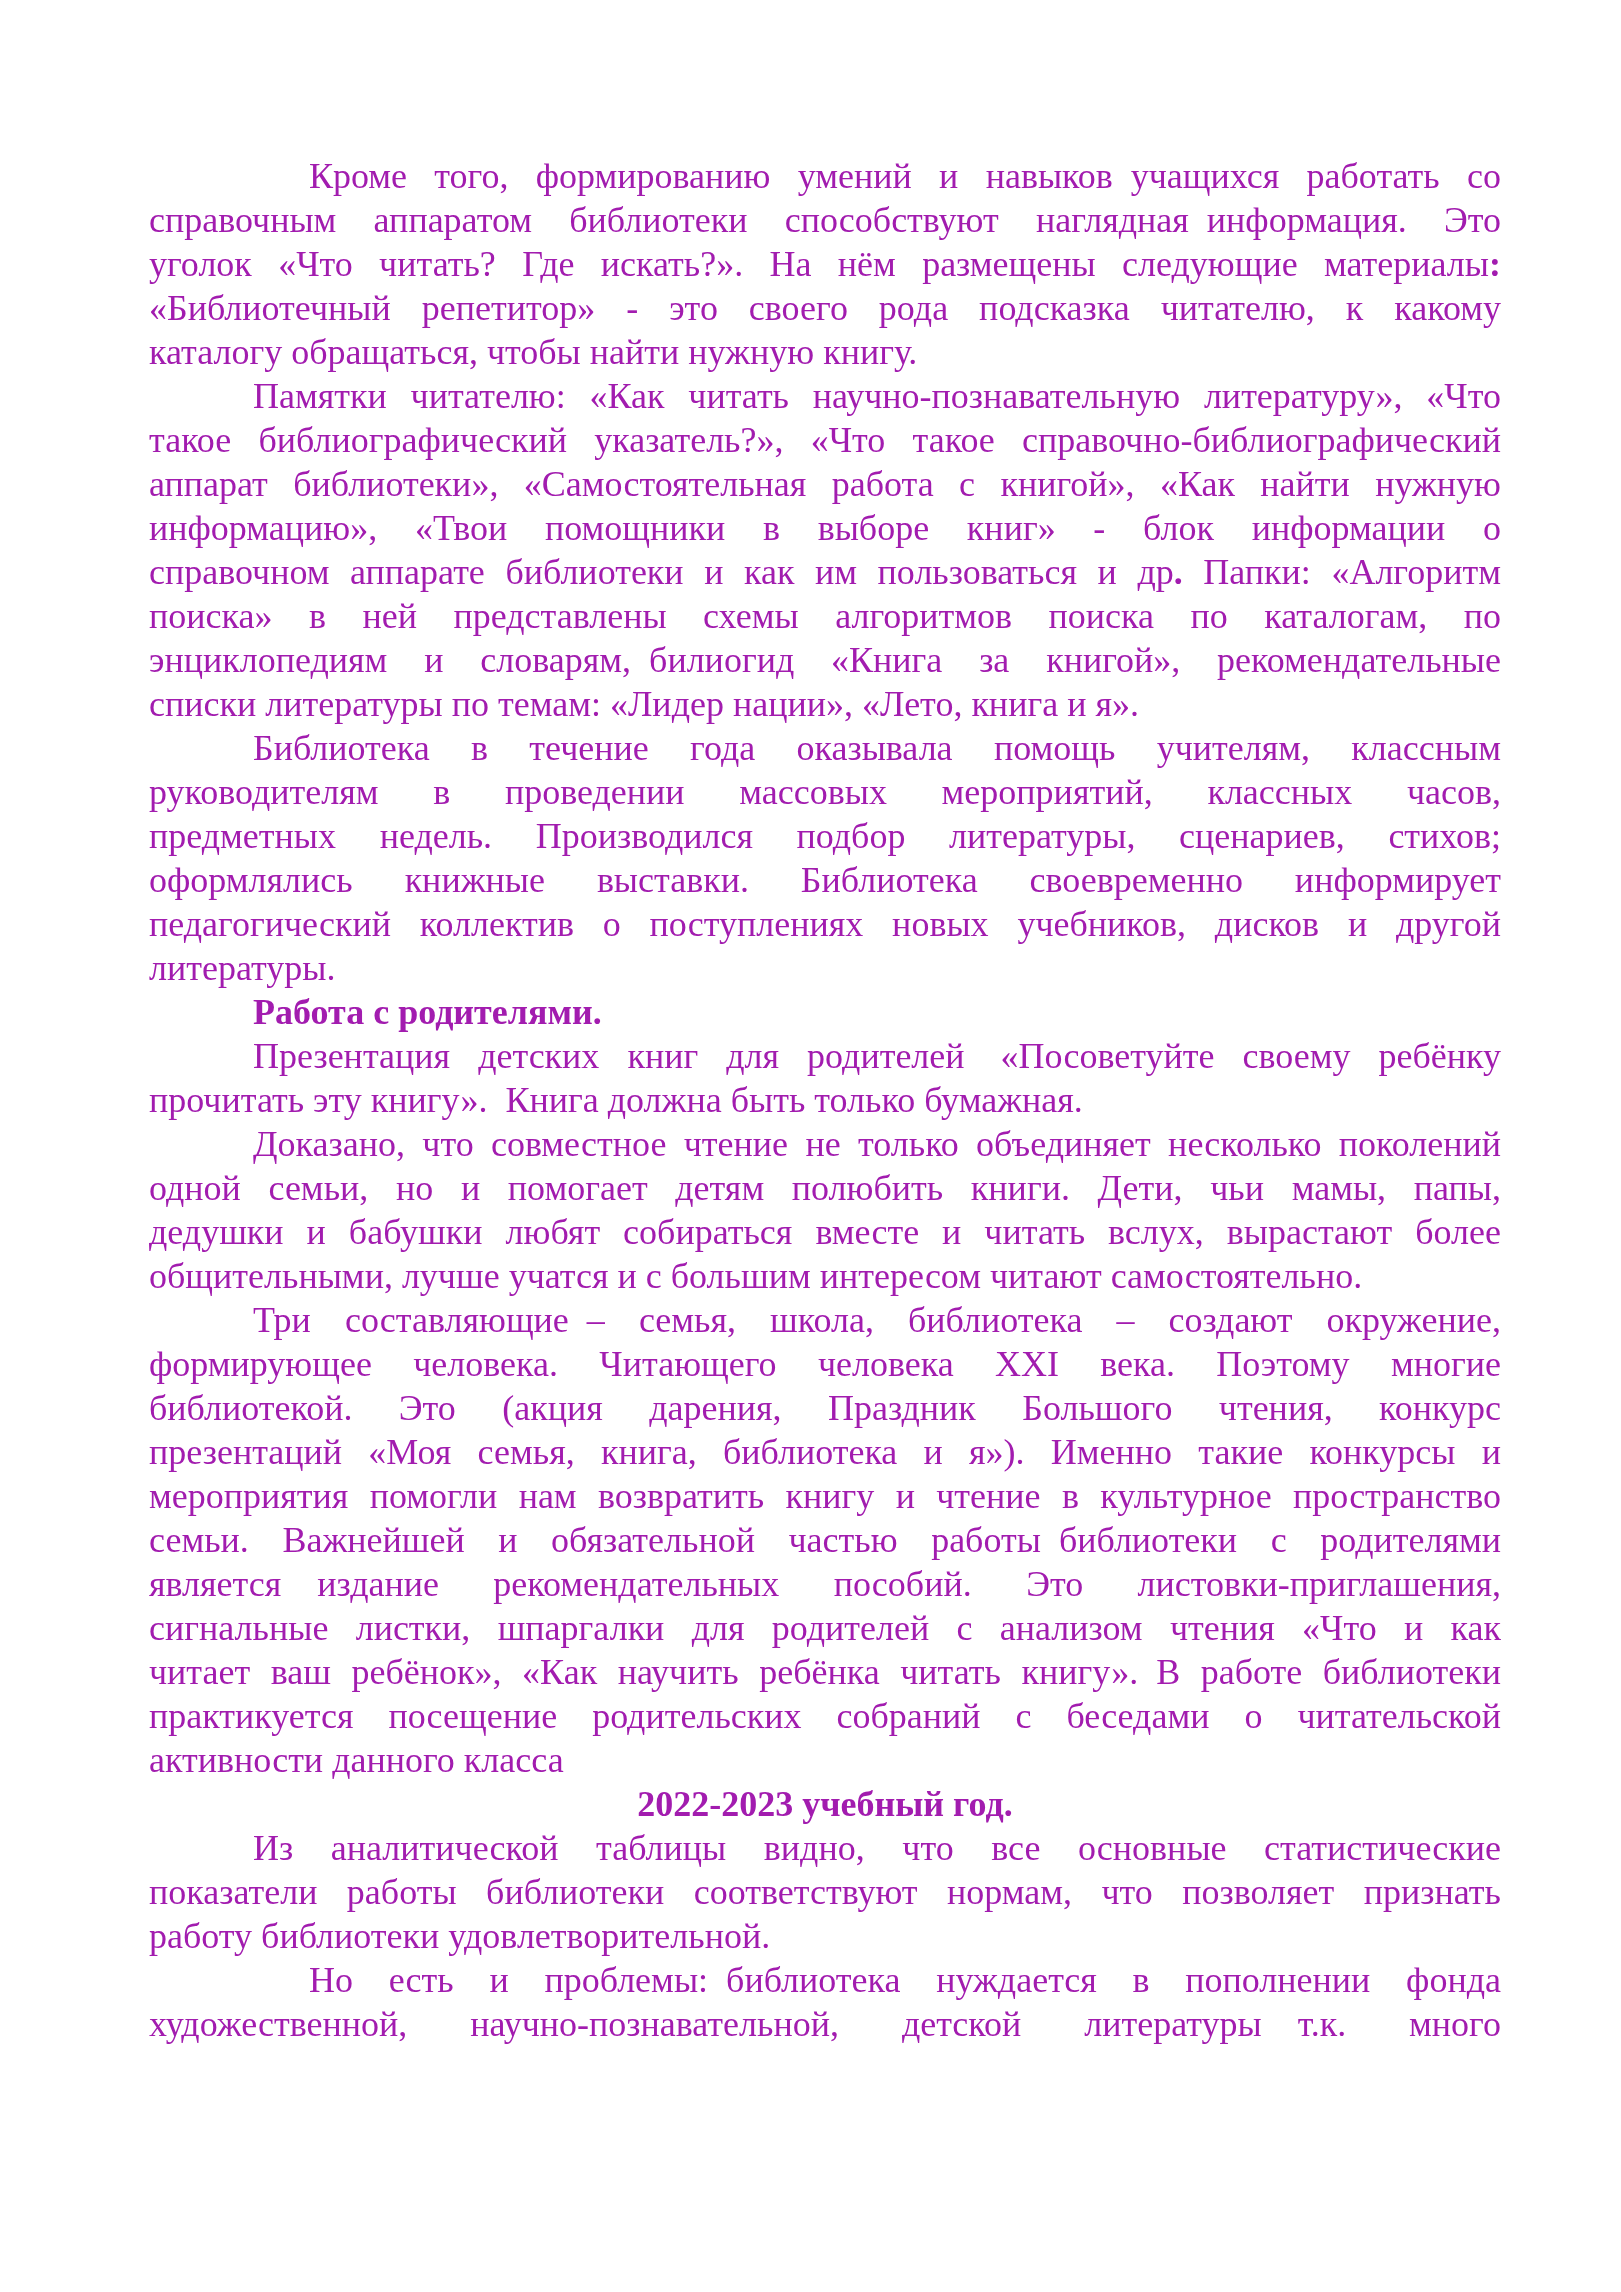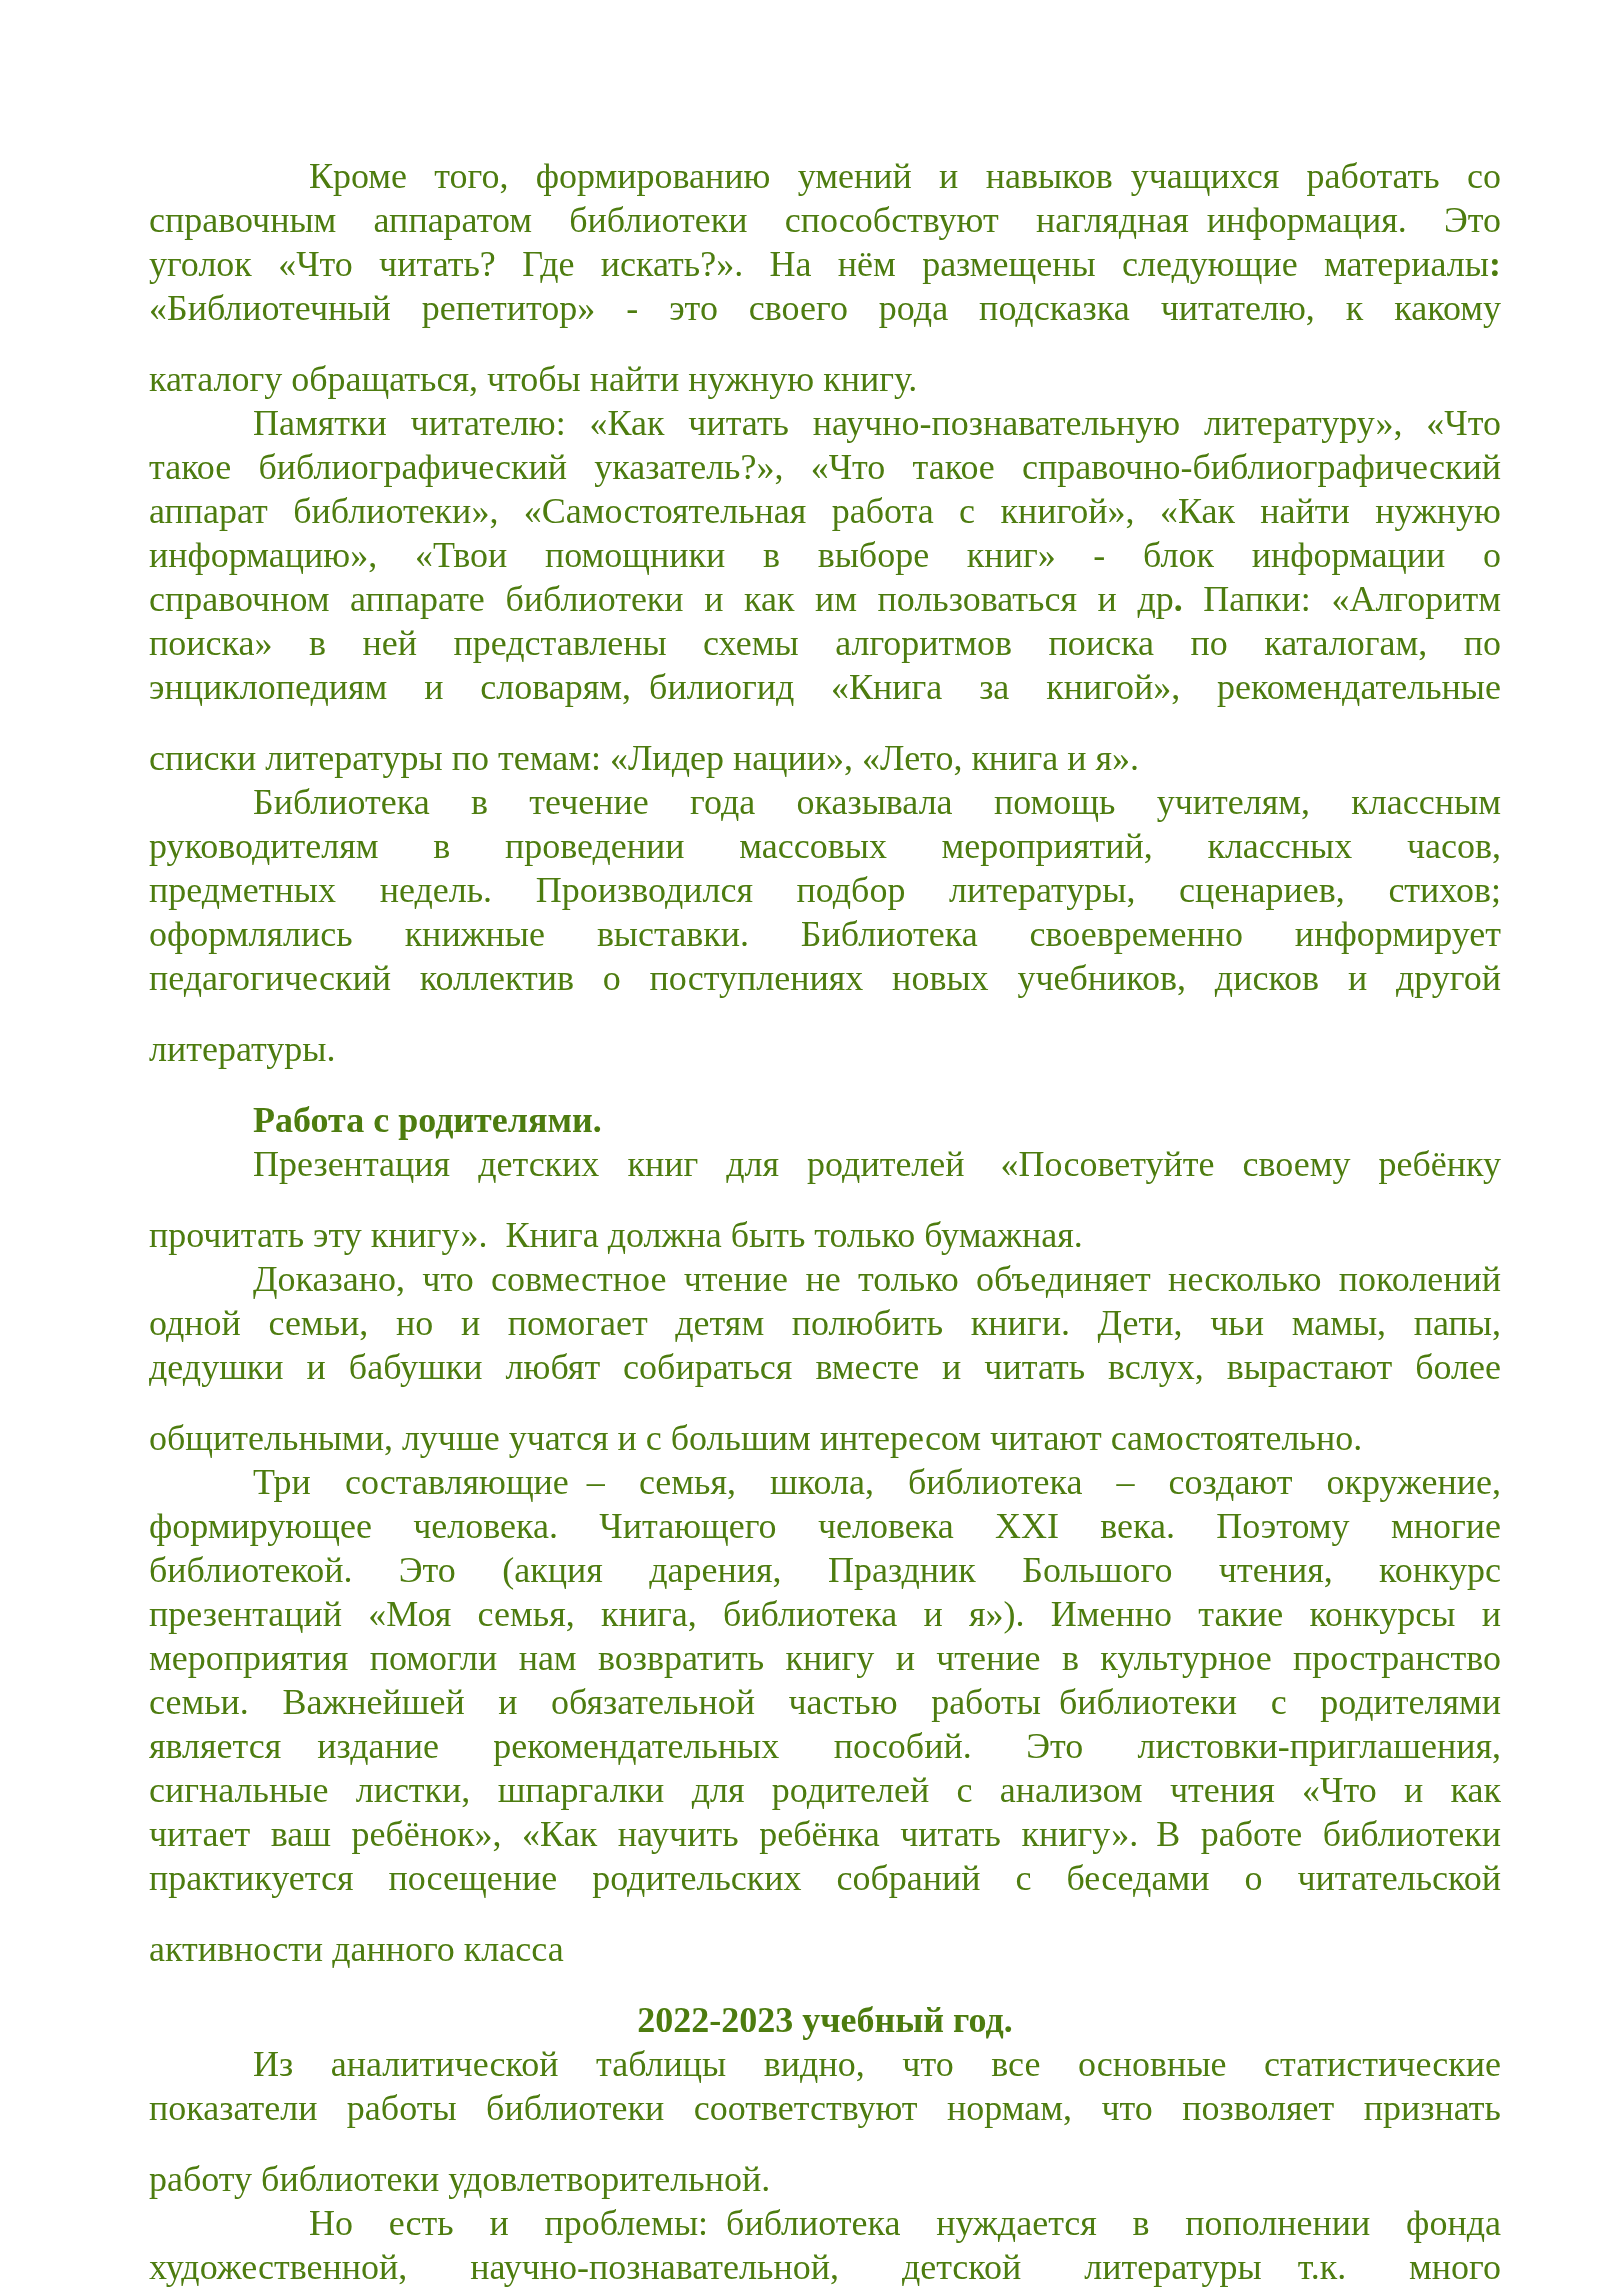--- a/index.html
+++ b/index.html
@@ -9,38 +9,37 @@
   }
   .page {
     position: relative;
     width: 1621px;
     height: 2293px;
     background: #ffffff;
     overflow: hidden;
     font-family: "Liberation Serif", "DejaVu Serif", serif;
     font-size: 36px;
     line-height: 44px;
-    color: #4d7c0f;
+    color: #a21caf;
   }
   .doc {
     position: absolute;
     left: 149px;
     top: 154px;
     width: 1352px;
   }
   .line {
     height: 44px;
     overflow: hidden;
     text-align: justify;
     text-align-last: justify;
     text-justify: inter-word;
   }
   .line.natural {
     text-align-last: left;
-    margin-top: 27px;
   }
   .indent-normal { padding-left: 104px; }
   .indent-large  { padding-left: 160px; }
   .block.heading .line {
     font-weight: 700;
     text-align-last: left;
   }
   .block.heading-center .line {
     font-weight: 700;
     text-align: left;

